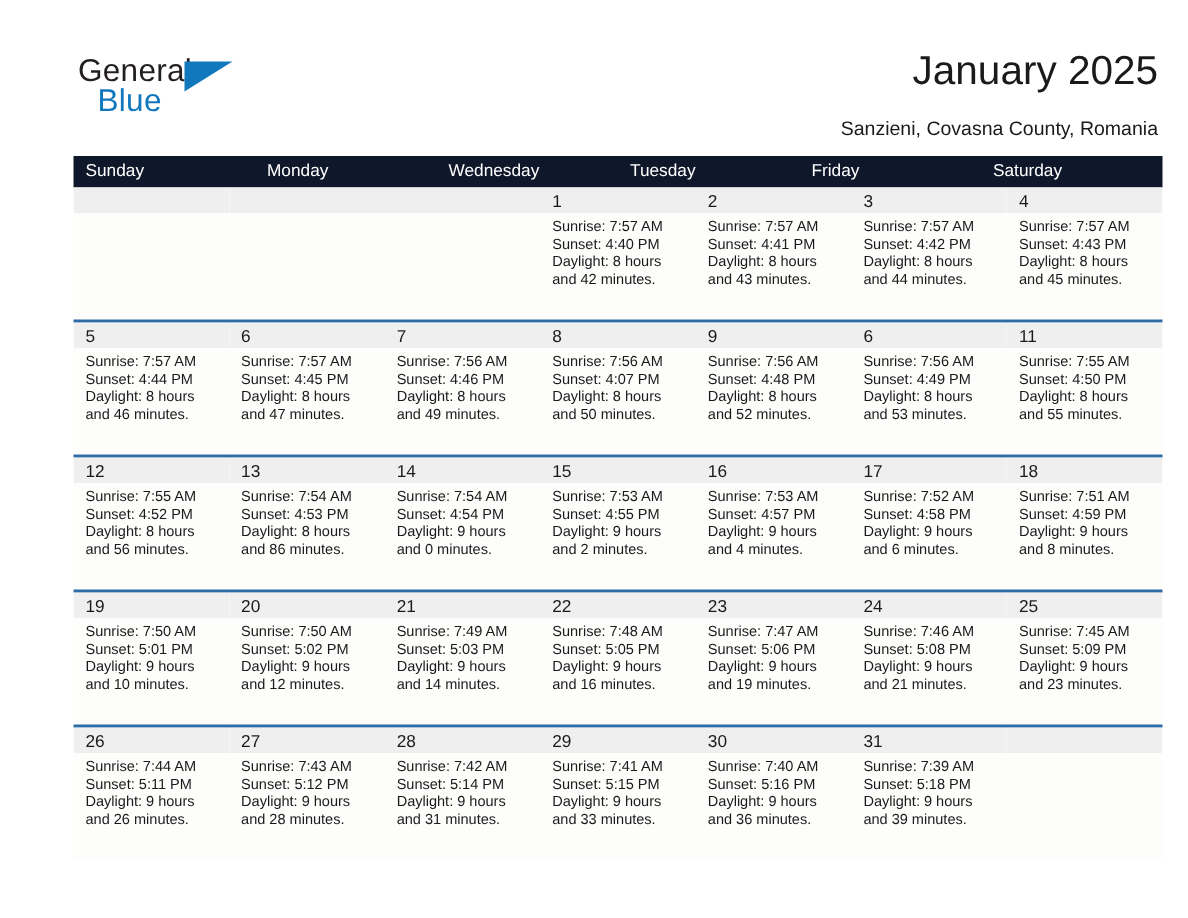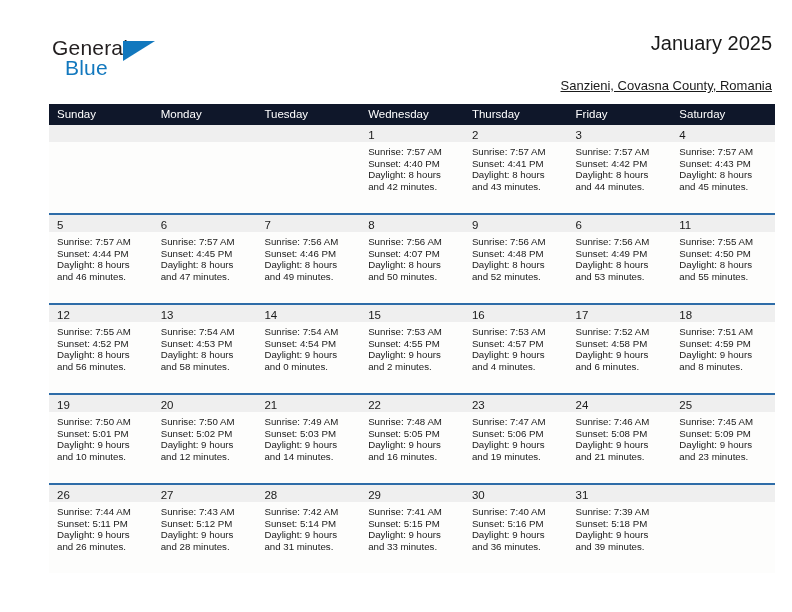--- a/index.html
+++ b/index.html
@@ -56,34 +56,33 @@
     left: 71px; top: 5px;
     width: 0; height: 0;
     border-left: 32px solid #1278BE;
     border-bottom: 20px solid transparent;
   }
 
   .title {
     position: absolute;
     right: 36px;
     top: 32px;
-    font-size: 20px;
+    font-size: 27px;
     color: #1A1A1A;
     text-align: right;
     white-space: nowrap;
   }
   .subtitle {
     position: absolute;
     right: 36px;
     top: 78px;
     font-size: 13px;
     color: #1A1A1A;
     text-align: right;
     white-space: nowrap;
-    text-decoration: underline;
   }
 
   
   .cal {
     position: absolute;
     left: 33px;
     top: 104px;
     width: 726px;
   }
   .weekdays {
@@ -155,23 +154,22 @@
     </div>
 
     <div class="title">January 2025</div>
     <div class="subtitle">Sanzieni, Covasna County, Romania</div>
   </div>
 
   <div class="cal">
     <div class="weekdays">
       <div class="weekday">Sunday</div>
       <div class="weekday">Monday</div>
+      <div class="weekday">Wednesday</div>
       <div class="weekday">Tuesday</div>
-      <div class="weekday">Wednesday</div>
-      <div class="weekday">Thursday</div>
       <div class="weekday">Friday</div>
       <div class="weekday">Saturday</div>
     </div>
 
     <div id="weeks-container">
         <div class="week first">
           <div class="cell empty">
             <div class="daynum-band"><span class="daynum"></span></div>
           </div>
           <div class="cell empty">
@@ -291,21 +289,21 @@
               <div>Daylight: 8 hours</div>
               <div>and 56 minutes.</div>
             </div>
           </div>
           <div class="cell">
             <div class="daynum-band"><span class="daynum">13</span></div>
             <div class="details">
               <div>Sunrise: 7:54 AM</div>
               <div>Sunset: 4:53 PM</div>
               <div>Daylight: 8 hours</div>
-              <div>and 58 minutes.</div>
+              <div>and 86 minutes.</div>
             </div>
           </div>
           <div class="cell">
             <div class="daynum-band"><span class="daynum">14</span></div>
             <div class="details">
               <div>Sunrise: 7:54 AM</div>
               <div>Sunset: 4:54 PM</div>
               <div>Daylight: 9 hours</div>
               <div>and 0 minutes.</div>
             </div>

